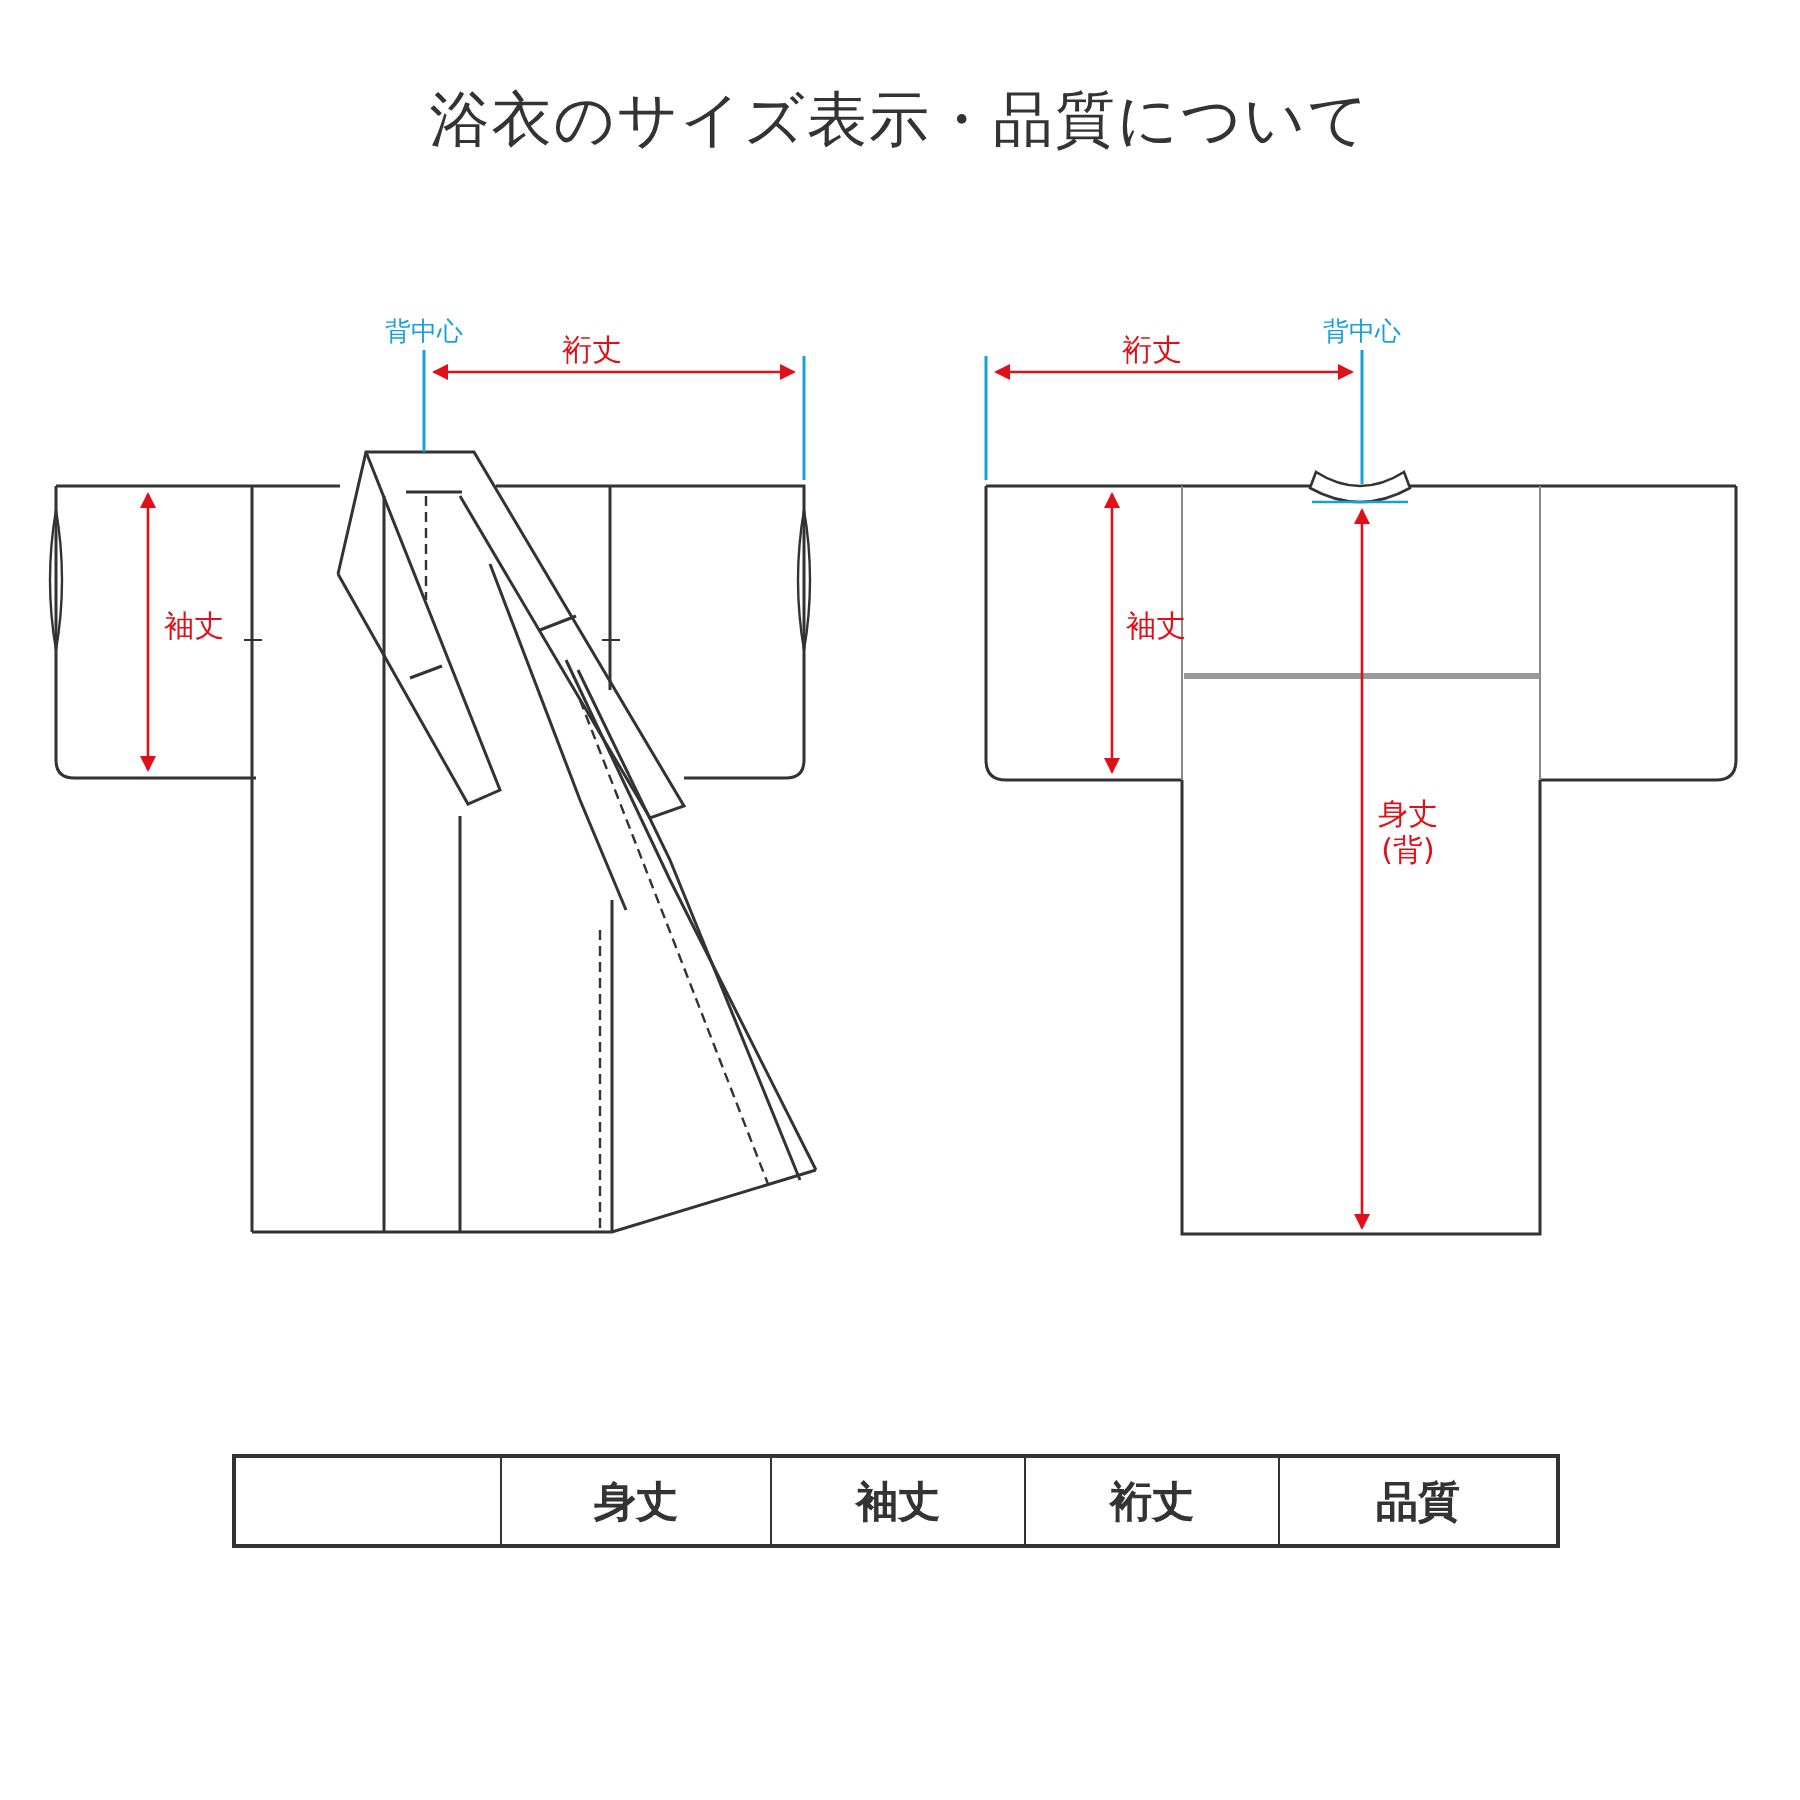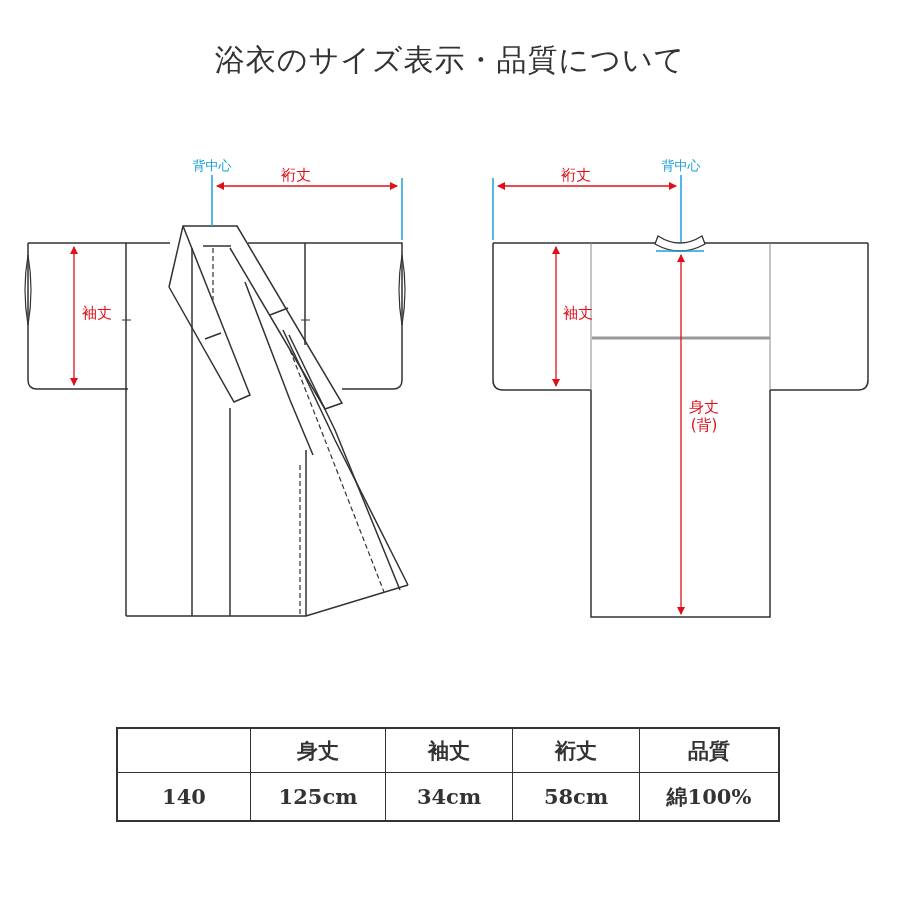--- a/index.html
+++ b/index.html
@@ -103,21 +103,14 @@
 
 <table class="size-table">
   <tbody>
       <tr>
     <th style="width:130px"></th>
     <th style="width:132px">身丈</th>
     <th style="width:124px">袖丈</th>
     <th style="width:124px">裄丈</th>
     <th>品質</th>
   </tr>
-  <tr>
-    <td>140</td>
-    <td>125cm</td>
-    <td>34cm</td>
-    <td>58cm</td>
-    <td>綿100%</td>
-  </tr>
 </tbody>
   </table>
 
 </body></html>

